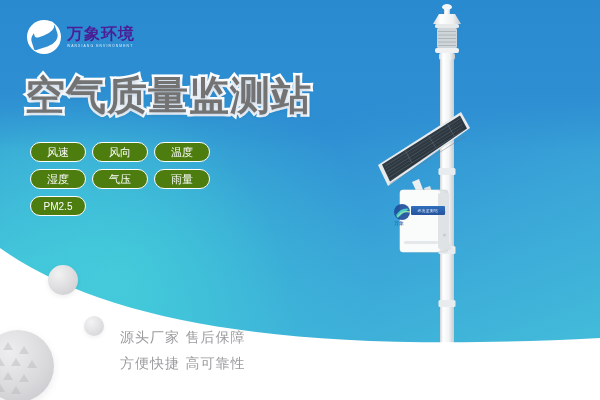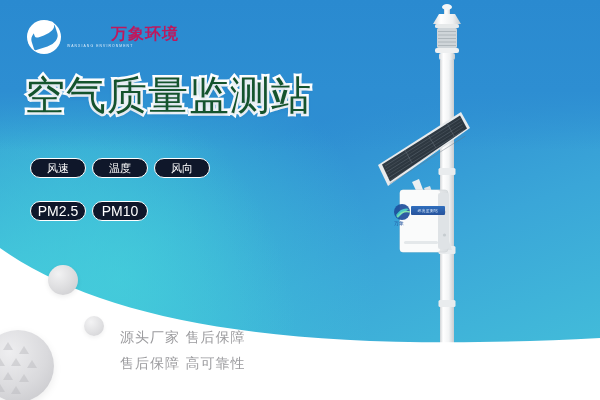--- a/index.html
+++ b/index.html
@@ -42,55 +42,53 @@
     border-radius:50% 10% 50% 10%;
     transform:rotate(-18deg);
   }
   .logo-mark .swoosh2{
     position:absolute;left:6px;top:4px;width:22px;height:11px;
     background:#ffffff;border-radius:60% 20% 60% 20%;
     transform:rotate(-20deg);
   }
   .logo-text{display:flex;flex-direction:column;line-height:1;}
   .logo-cn{
-    font-size:16px;font-weight:bold;color:#be185d;letter-spacing:1px;
-    font-family:"DejaVu Sans","Liberation Sans",sans-serif;
-    margin-left:44px;
+    font-size:16px;font-weight:bold;color:#4c1d95;letter-spacing:1px;
+    font-family:"DejaVu Sans","Liberation Sans",sans-serif;
   }
   .logo-en{
     font-size:3.4px;color:#dfeefb;letter-spacing:1.1px;margin-top:3px;
     transform:scaleY(1.2);transform-origin:left top;white-space:nowrap;
   }
 
   
   .headline{
     position:absolute;left:25px;top:68px;
-    font-size:40px;font-weight:normal;letter-spacing:1px;
-    font-family:"DejaVu Sans","Liberation Sans",sans-serif;
-    color:#14532d;
+    font-size:40px;font-weight:bold;letter-spacing:1px;
+    font-family:"DejaVu Sans","Liberation Sans",sans-serif;
+    color:#737373;
     -webkit-text-stroke:5px #ffffff;
     paint-order:stroke fill;
     text-shadow:0 2px 4px rgba(22,80,140,.28);
     white-space:nowrap;
   }
   .headline span{position:relative;}
 
   
   .pills{position:absolute;left:30px;top:142px;width:190px;}
   .pill-row{display:flex;gap:6px;margin-bottom:7px;}
   .pill{
     width:56px;height:20px;border-radius:11px;
-    border:1.6px solid #ffffff;background:#0f172a;
+    border:1.6px solid #ffffff;background:#4d7c0f;
     color:#ffffff;font-size:11px;font-weight:500;
     display:flex;align-items:center;justify-content:center;
     box-sizing:border-box;white-space:nowrap;
     font-family:"DejaVu Sans","Liberation Sans",sans-serif;
-    margin-top:16px;
-  }
-  .pill.latin{font-family:"Liberation Sans",sans-serif;font-size:14px;}
+  }
+  .pill.latin{font-family:"Liberation Sans",sans-serif;font-size:10px;}
 
   
   .sphere{position:absolute;border-radius:50%;}
   .sphere.s1{
     left:48px;top:265px;width:30px;height:30px;
     background:radial-gradient(circle at 35% 30%,#f2f2f3 0%,#dcdcde 55%,#c9c9cc 100%);
     box-shadow:0 2px 5px rgba(0,0,0,.07);
   }
   .sphere.s2{
     left:84px;top:316px;width:20px;height:20px;
@@ -290,29 +288,33 @@
     </div>
   </div>
 
   <div class="headline">
     <span>空气质量监测站</span>
   </div>
 
   <div class="pills">
       <div class="pill-row">
         <div class="pill">风速</div>
+        <div class="pill">风向</div>
         <div class="pill">温度</div>
-        <div class="pill">风向</div>
+      </div>
+      <div class="pill-row">
+        <div class="pill">湿度</div>
+        <div class="pill">气压</div>
+        <div class="pill">雨量</div>
       </div>
       <div class="pill-row">
         <div class="pill latin">PM2.5</div>
-        <div class="pill latin">PM10</div>
       </div>
       <div class="pill-row">
       </div>
     </div>
 
   <div class="slogan">
     <div>源头厂家 售后保障</div>
-    <div>售后保障 高可靠性</div>
+    <div>方便快捷 高可靠性</div>
   </div>
 
 </div>
 
 </body></html>

